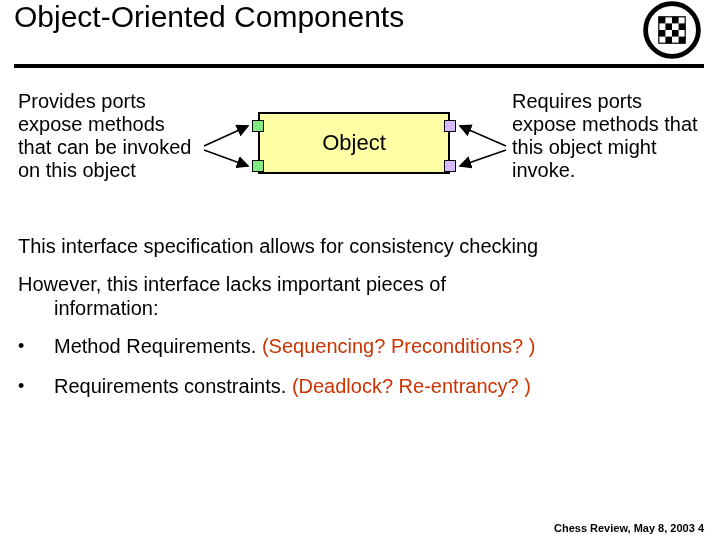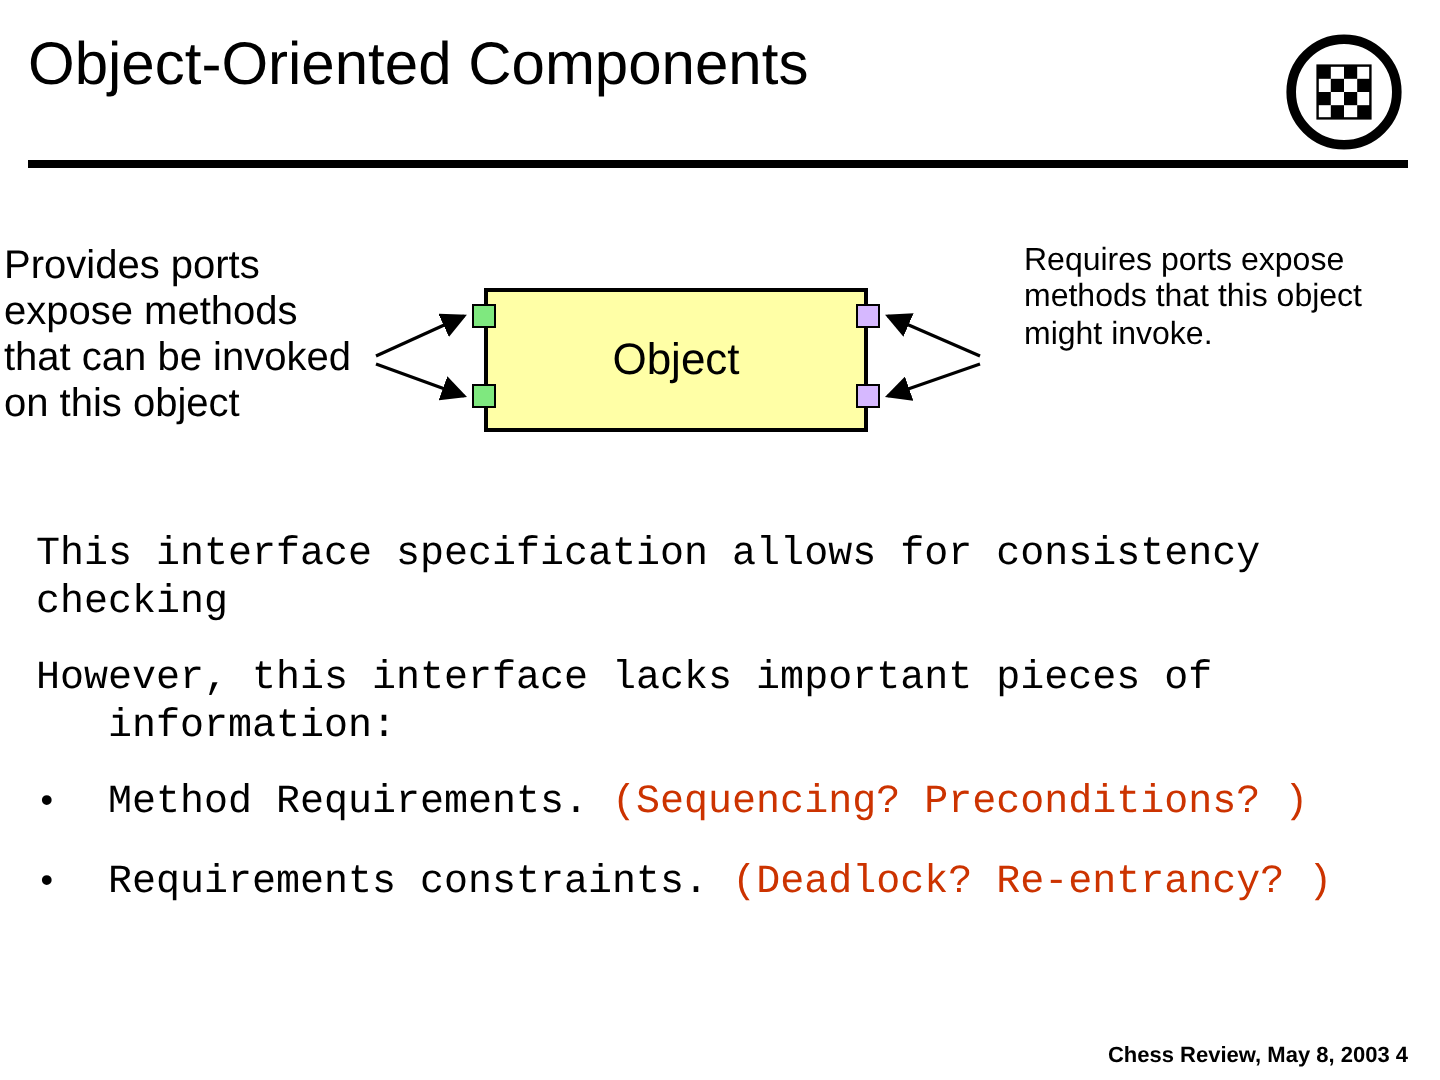--- a/index.html
+++ b/index.html
@@ -7,47 +7,46 @@
   body {
     font-family: "Comic Sans MS", "Chalkboard SE", cursive, sans-serif;
     background: #fff;
     color: #000;
     position: relative;
   }
   .header {
     display: flex;
     align-items: flex-start;
     justify-content: space-between;
-    padding: 16px 18px 0 14px;
+    padding: 0 18px 0 14px;
   }
   .title {
     font-size: 30px;
     font-weight: 400;
   }
   .logo { width: 60px; height: 60px; }
   .rule {
     height: 4px;
     background: #000;
     margin: 4px 16px 0 14px;
   }
 
   .diagram-row {
     display: flex;
     align-items: flex-start;
-    padding: 22px 18px 0 2px;
-    margin-top: 16px;
+    padding: 22px 18px 0 18px;
   }
   .left-text { width: 180px; font-size: 20px; line-height: 1.15; }
-  .right-text { width: 190px; font-size: 16px; line-height: 1.15; }
+  .right-text { width: 190px; font-size: 20px; line-height: 1.15; }
   .diagram { flex: 1; position: relative; height: 130px; }
 
   .obj-box {
     position: absolute;
     left: 60px; top: 22px;
-    width: 192px; height: 72px;
+    width: 192px; height: 62px;
     background: #ffffa6;
     border: 2px solid #000;
     display: flex;
     align-items: center;
     justify-content: center;
     font-size: 22px;
   }
   .port {
     position: absolute;
     width: 12px; height: 12px;
@@ -57,21 +56,20 @@
   .port.p2 { background: #7fe87f; left: 54px; top: 70px; }
   .port.p3 { background: #d6b8ff; left: 246px; top: 30px; }
   .port.p4 { background: #d6b8ff; left: 246px; top: 70px; }
 
   .arrow-svg { position: absolute; left: 0; top: 0; width: 100%; height: 100%; }
 
   .body-text {
     padding: 14px 8px 0 18px;
     font-size: 20px;
     line-height: 1.2;
-    font-family: Liberation Mono, monospace;
   }
   .body-text p { margin-bottom: 14px; }
   .indent-cont { padding-left: 36px; display: block; }
 
   .bullet-row { display: flex; margin-bottom: 16px; }
   .bullet-mark { width: 36px; font-size: 18px; padding-top: 2px; }
   .bullet-text { flex: 1; }
   .red { color: #cc3300; }
 
   .footer {

